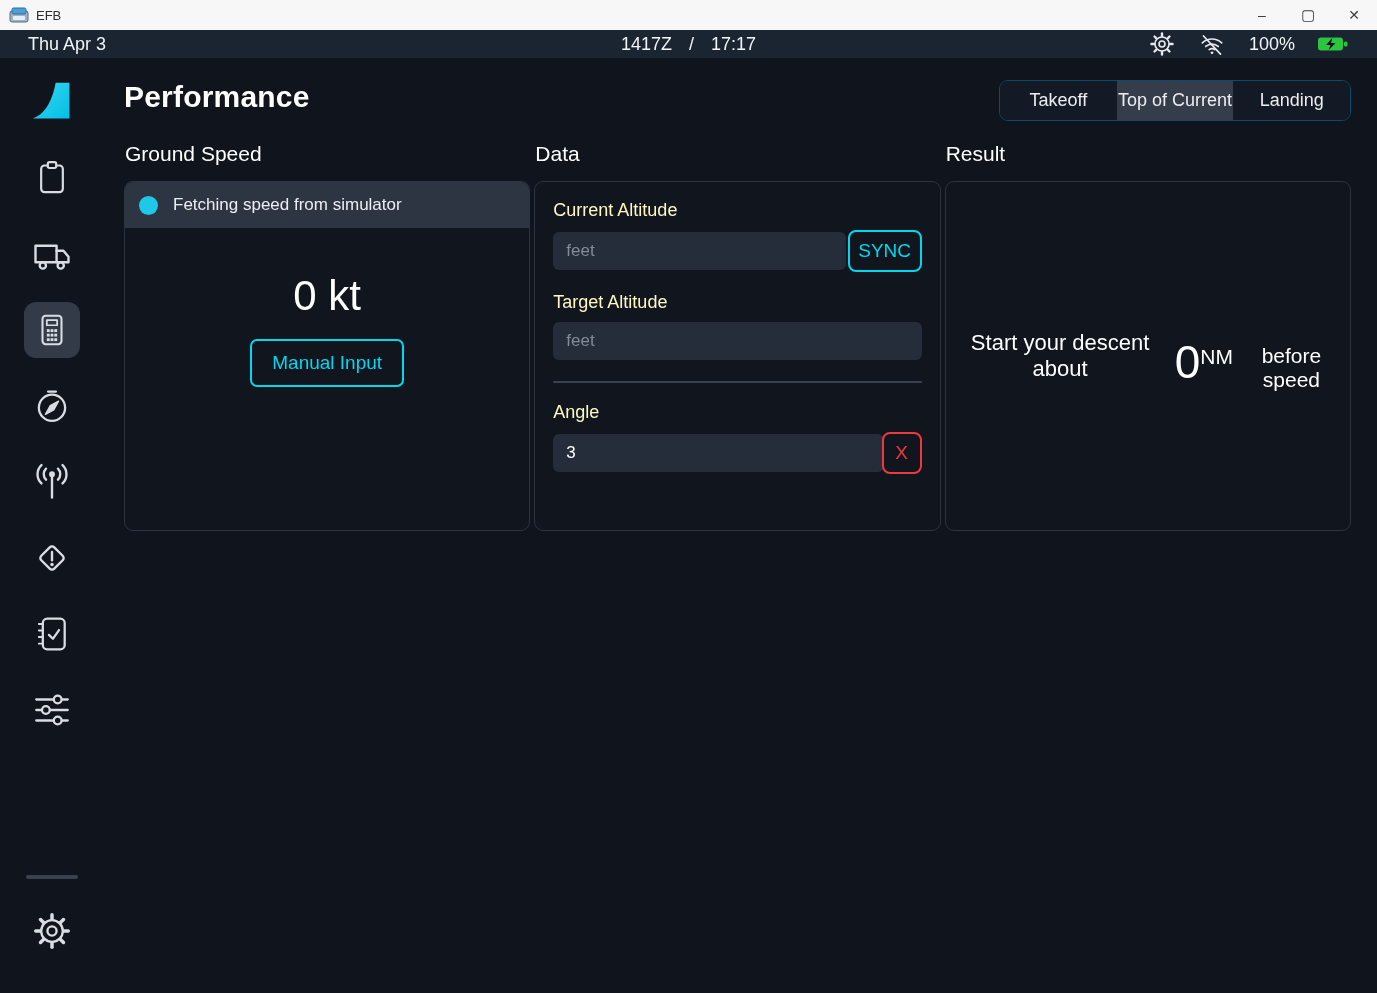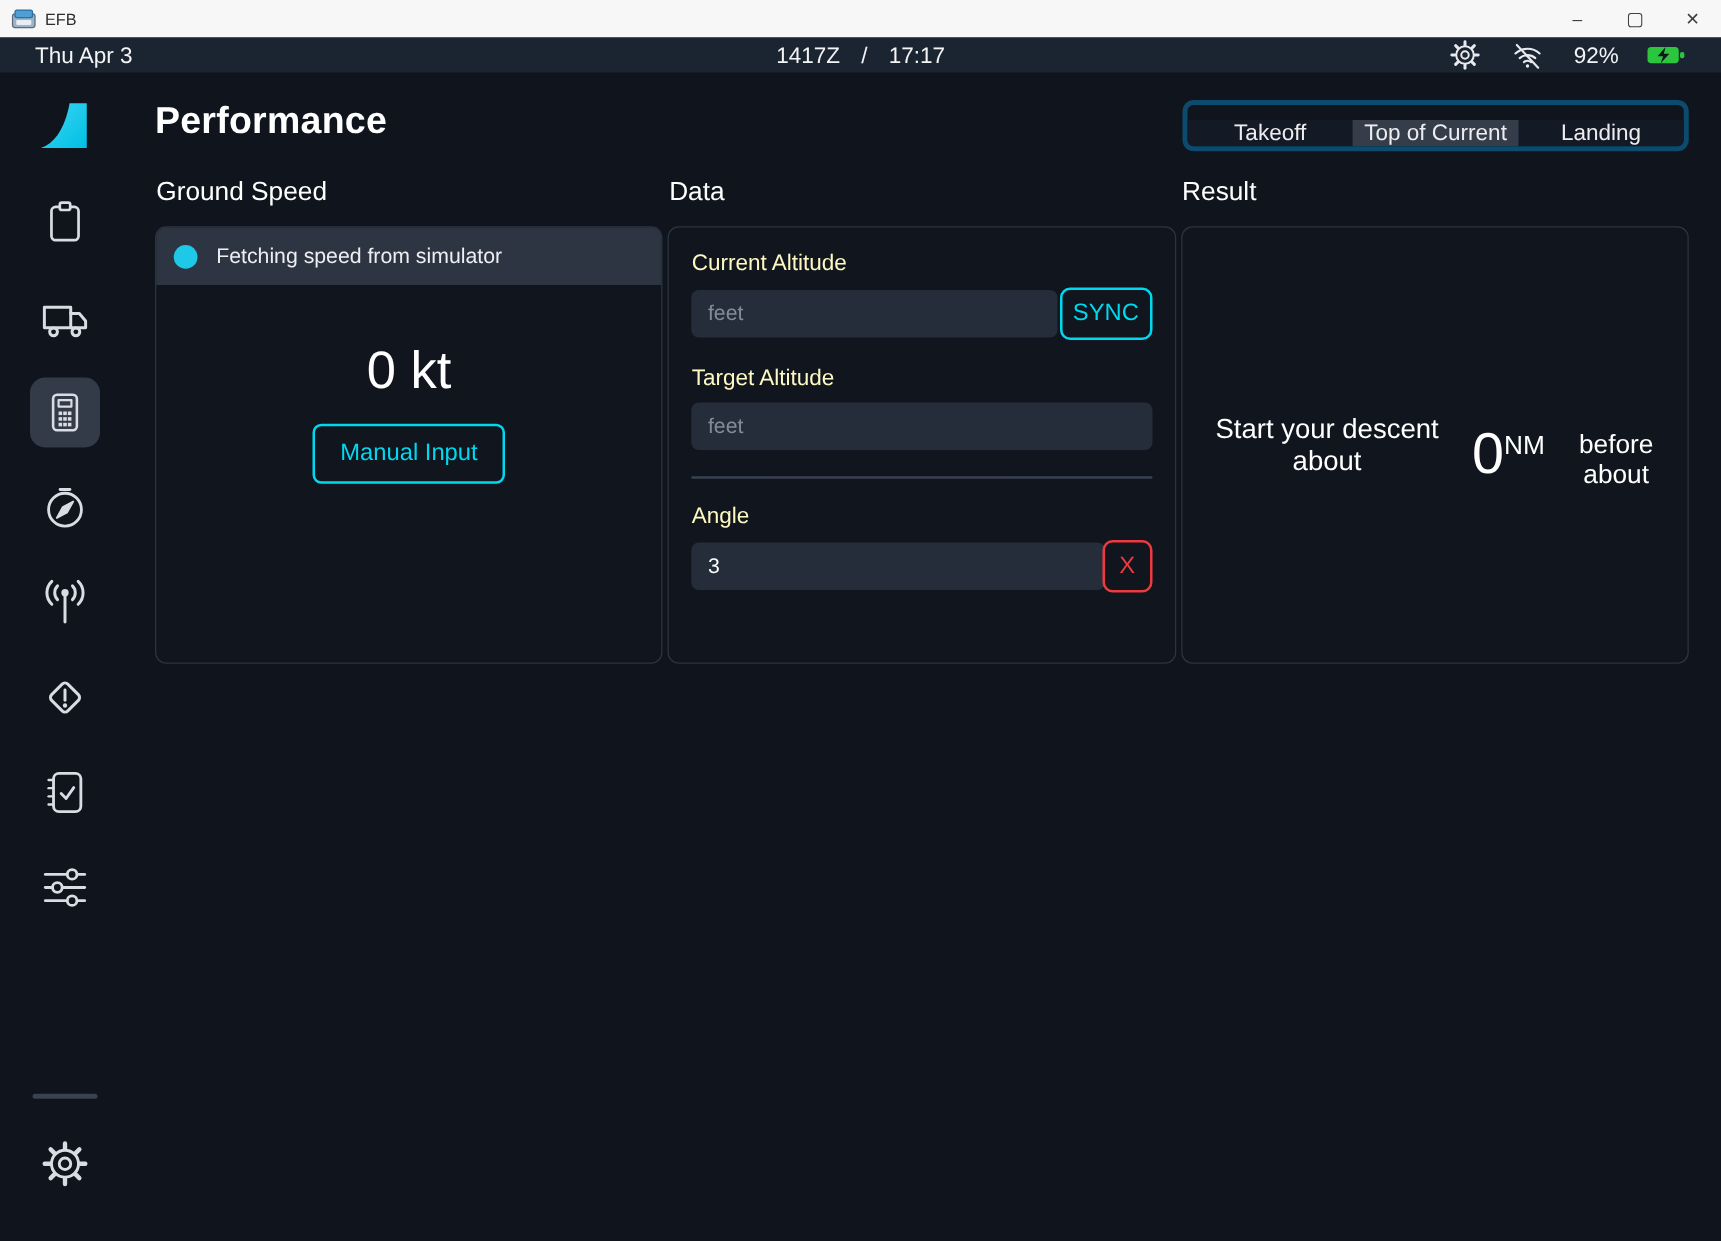--- a/index.html
+++ b/index.html
@@ -33,22 +33,22 @@
               justify-content:center; margin-bottom:20px; cursor:pointer; }
   .nav-item.active { background:#333b49; }
   .sidebar-divider { margin-top:auto; width:52px; height:4px; border-radius:2px; background:#3a4150;
                      margin-bottom:24px; }
   .icon-stroke { stroke:#d9dde3; fill:none; stroke-width:2.6; stroke-linecap:round; stroke-linejoin:round; }
 
   
   .content { flex:1; padding:22px 26px 0 20px; }
   .content-header { display:flex; justify-content:space-between; align-items:flex-start; }
   .page-title { font-size:30px; font-weight:700; color:#ffffff; letter-spacing:.2px; }
-  .tabs { display:flex; width:405px; height:41px; border:4px solid #0c4a6e; border-radius:9px;
-          overflow:hidden;align-items:flex-end; }
+  .tabs { display:flex; width:352px; height:41px; border:1px solid #0c4a6e; border-radius:9px;
+          overflow:hidden; }
   .tab { flex:1; display:flex; align-items:center; justify-content:center; font-size:18px;
          color:#ededef; background:#141a25; cursor:pointer; }
   .tab.active { background:#353d4b; }
 
   .columns { display:grid; grid-template-columns:1fr 1fr 1fr; gap:4px; margin-top:21px; }
   .section-title { font-size:21px; font-weight:400; color:#ffffff; margin:0 0 15px 1px; }
   .card { height:350px; border:1px solid #2c3440; border-radius:9px; background:#10151e; }
 
   
   .gs-header { height:46px; background:#2e3542; border-radius:8px 8px 0 0; display:flex;
@@ -129,21 +129,21 @@
     </svg>
     <svg width="30" height="25" viewBox="0 0 48 44">
       <g fill="none" stroke="#e8eaed" stroke-width="3" stroke-linecap="round">
         <path d="M7 19 A 25 25 0 0 1 41 19"></path>
         <path d="M13 25.5 A 16.5 16.5 0 0 1 35 25.5"></path>
         <path d="M19 31 A 8.5 8.5 0 0 1 29 31"></path>
         <line x1="9" y1="7" x2="39" y2="39"></line>
       </g>
       <circle cx="24" cy="36.5" r="2.4" fill="#e8eaed"></circle>
     </svg>
-    <span>92%</span>
+    <span>100%</span>
     <svg width="32" height="20" viewBox="0 0 32 20">
       <rect x="1" y="3.5" width="25" height="13" rx="3" fill="#2bc63e"></rect>
       <rect x="27" y="7.5" width="3.5" height="5" rx="1.5" fill="#2bc63e"></rect>
       <path d="M15.5 3.5 L9 11 h4.5 L11.5 16.5 L18.5 9 h-4.5 Z" fill="#10151e"></path>
     </svg>
   </div>
 </div>
 
 <div class="app">
 
@@ -333,19 +333,19 @@
 
         </div>
       </div>
 
       <div>
         <h2 class="section-title">Result</h2>
         <div class="card result-card">
           <div class="result-line1">Start your descent about</div>
           <div class="result-value">0</div>
           <div class="result-unit">NM</div>
-          <div class="result-line2">before about</div>
+          <div class="result-line2">before speed</div>
         </div>
       </div>
 
     </div>
   </div>
 </div>
 
 </body></html>

